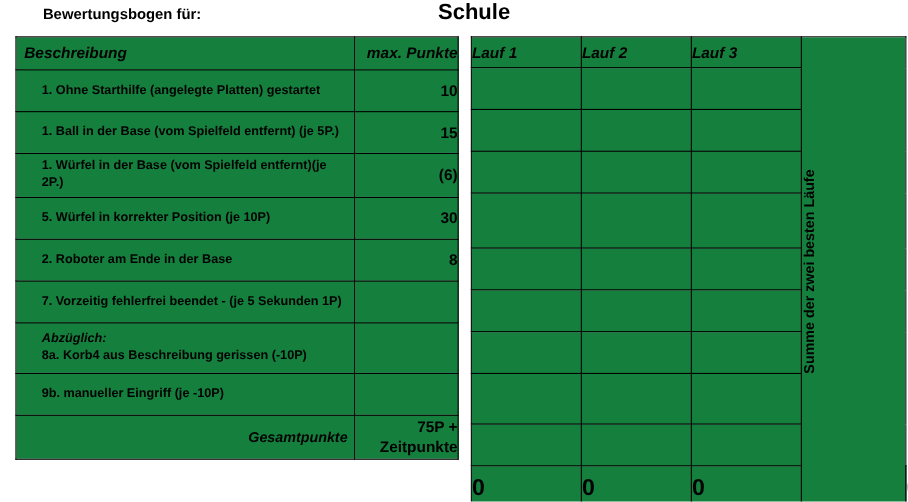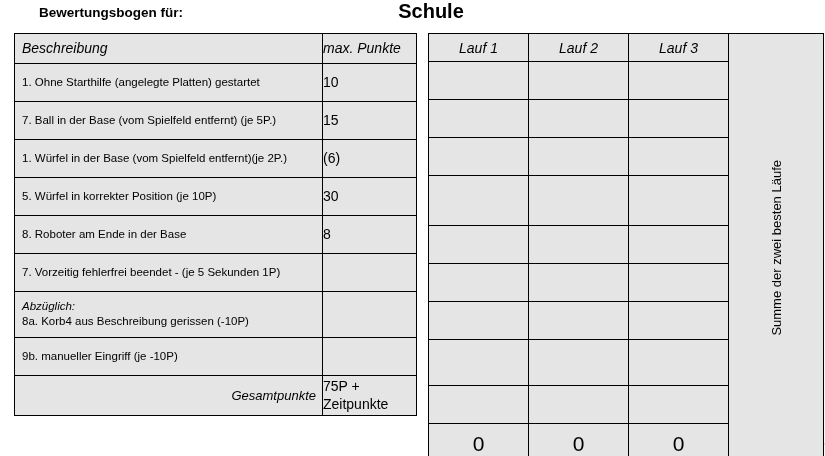--- a/index.html
+++ b/index.html
@@ -52,40 +52,40 @@
 
   table {
     border-collapse: collapse;
     table-layout: fixed;
   }
   td, th {
     border: 1px solid #000000;
     padding: 0;
     vertical-align: middle;
     font-size: 11.5px;
-    font-weight: normal;
-    background: #e5e5e5;
+    font-weight: bold;
+    background: #15803d;
   }
 
   
   .left-table {
     position: absolute;
     left: 0;
     top: 0;
     width: 402px;
   }
   .col-desc { width: 308px; }
   .col-pts  { width: 94px; }
 
   .left-table td.desc {
-    padding: 4px 6px 4px 7px;
+    padding: 4px 6px 4px 23px;
     line-height: 1.35;
   }
   .left-table td.pts {
-    text-align: left;
+    text-align: right;
     font-size: 14px;
   }
   .hdr-desc {
     font-style: italic;
     font-size: 14px;
     padding: 5px 6px 5px 7px !important;
   }
   .hdr-pts {
     font-style: italic;
     font-size: 13.5px;
@@ -128,21 +128,21 @@
   .right-table {
     position: absolute;
     left: 414px;
     top: 0;
     width: 395px;
   }
   .col-lauf { width: 100px; }
   .col-sum  { width: 95px; }
 
   .right-table td {
-    text-align: center;
+    text-align: left;
   }
   .hdr-lauf {
     font-style: italic;
     font-size: 14px;
   }
   .zero {
     font-size: 21px;
   }
   .sum-cell {
     position: relative;
@@ -177,37 +177,37 @@
         <td class="desc hdr-desc">Beschreibung</td>
         <td class="pts hdr-pts">max. Punkte</td>
       </tr>
 
       <tr class="row-h-1">
         <td class="desc">1. Ohne Starthilfe (angelegte Platten) gestartet</td>
         <td class="pts">10</td>
       </tr>
 
       <tr class="row-h-2">
-        <td class="desc">7. Ball in der Base (vom Spielfeld entfernt) (je 5P.)</td>
+        <td class="desc">1. Ball in der Base (vom Spielfeld entfernt) (je 5P.)</td>
         <td class="pts">15</td>
       </tr>
 
       <tr class="row-h-3">
         <td class="desc">1. Würfel in der Base (vom Spielfeld entfernt)(je 2P.)</td>
         <td class="pts">(6)</td>
       </tr>
 
 
       <tr class="row-h-5">
         <td class="desc">5. Würfel in korrekter Position (je 10P)</td>
         <td class="pts">30</td>
       </tr>
 
       <tr class="row-h-6">
-        <td class="desc">8. Roboter am Ende in der Base</td>
+        <td class="desc">2. Roboter am Ende in der Base</td>
         <td class="pts">8</td>
       </tr>
 
       <tr class="row-h-7">
         <td class="desc">7. Vorzeitig fehlerfrei beendet - (je 5 Sekunden 1P)</td>
         <td class="pts"></td>
       </tr>
 
       <tr class="row-h-8">
         <td class="desc">

